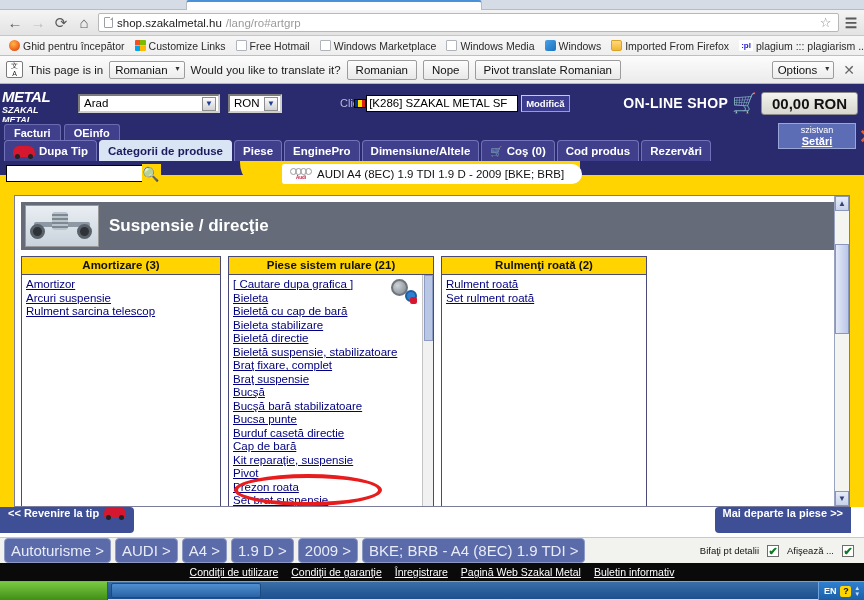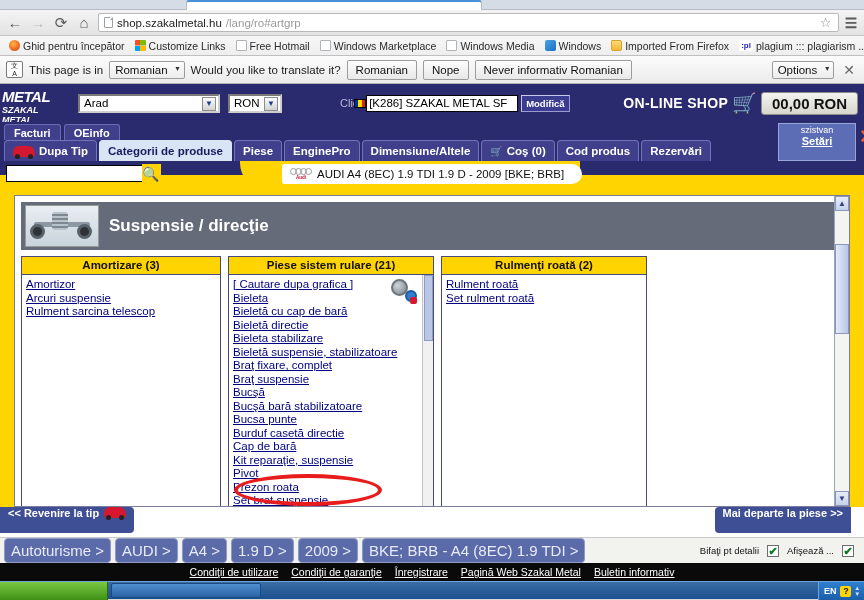--- a/index.html
+++ b/index.html
@@ -145,21 +145,21 @@
   }
   .mtab.active { background:#d9e4f5; color:#1b1b5e; border-color:#d9e4f5; }
   .car-ico {
     width:22px; height:11px; background:#d5182f; border-radius:6px 7px 3px 3px; position:relative; display:inline-block;
   }
   .car-ico:before, .car-ico:after{
     content:""; position:absolute; bottom:-2px; width:5px;height:5px;border-radius:50%;background:#222;
   }
   .car-ico:before{ left:2px;} .car-ico:after{ right:2px;}
   .setari-box {
-    position:absolute; right:8px; top:1px; width:78px; height:38px;
+    position:absolute; right:8px; top:1px; width:78px; height:26px;
     background:#5c6cb5; border:1px solid #9aa6d8; color:#ffffff;
     font-size:9px; text-align:center; line-height:11px; padding-top:1px;
   }
   .setari-box b { font-size:11px; text-decoration:underline; }
   .setari-x { position:absolute; right:-20px; top:3px; color:#f05a28; font-size:19px; font-weight:bold; line-height:19px;}
 
   
   .searchrow { height:28px; background:#2a2a6e; position:relative; }
   .yellow-sheet {
     position:absolute; left:0; right:0; top:14px; height:14px; background:#ffd400;
@@ -372,21 +372,21 @@
   <div class="infobar">
     <div class="tr-ico">
         <span style="font-size:7px">文</span>
         <span style="font-size:7px">A</span>
       </div>
     <span>This page is in</span>
     <div class="ib-select">Romanian</div>
     <span>Would you like to translate it?</span>
     <div class="ib-btn">Romanian</div>
     <div class="ib-btn">Nope</div>
-    <div class="ib-btn">Never informativ Romanian</div>
+    <div class="ib-btn">Pivot translate Romanian</div>
     <div class="ib-spacer"></div>
     <div class="ib-select">Options</div>
     <div class="ib-close">✕</div>
   </div>
 
   <div class="site">
 
     <div class="site-header">
       <div class="logo">
         <div class="l1">METAL</div>
@@ -499,22 +499,22 @@
               <a href="#">Rulment sarcina telescop</a>
             </div>
           </div>
 
           <div class="col wide">
             <div class="col-head">Piese sistem rulare (21)</div>
             <div class="col-body">
               <a href="#" class="graphic-link">[ Cautare dupa grafica ]</a>
               <a href="#">Bieleta</a>
               <a href="#">Bieletă cu cap de bară</a>
+              <a href="#">Bieleta stabilizare</a>
               <a href="#">Bieletă directie</a>
-              <a href="#">Bieleta stabilizare</a>
               <a href="#">Bieletă suspensie, stabilizatoare</a>
               <a href="#">Braţ fixare, complet</a>
               <a href="#">Braţ suspensie</a>
               <a href="#">Bucşă</a>
               <a href="#">Bucşă bară stabilizatoare</a>
               <a href="#">Bucsa punte</a>
               <a href="#">Burduf casetă directie</a>
               <a href="#">Cap de bară</a>
               <a href="#">Kit reparaţie, suspensie</a>
               <a href="#">Pivot</a>

